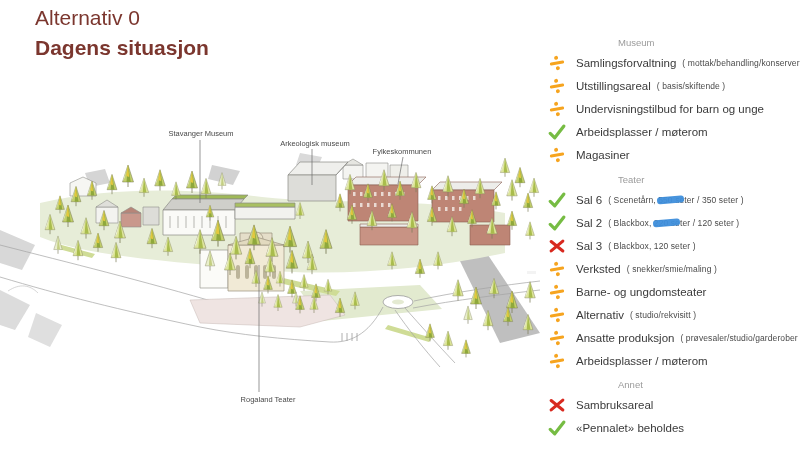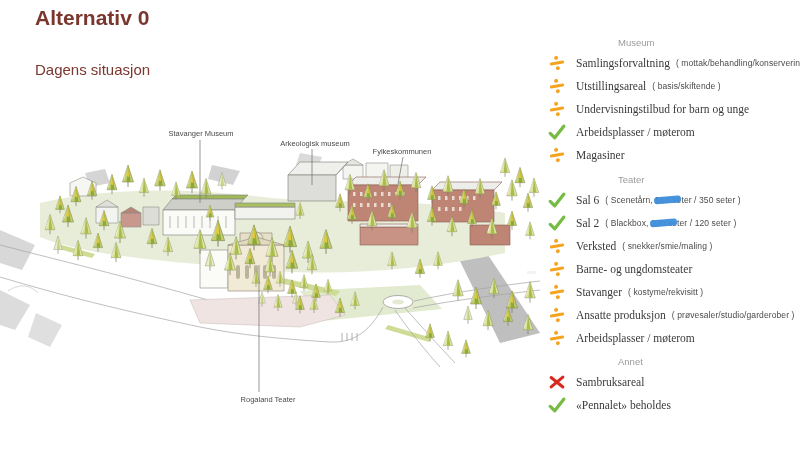--- a/index.html
+++ b/index.html
@@ -1,35 +1,35 @@
 <!DOCTYPE html>
 <html style="--title: #7B362E; --text: #3A3A3A; --muted: #9B9B9B; --yes: #76BC43; --no: #D8291F; --partial: #F6A41F; --scribble: #3E8EDB;"><head>
 <meta charset="utf-8">
 <style>
   html,body{margin:0;padding:0;background:#ffffff;}
   #page{position:relative;width:800px;height:471px;background:#ffffff;overflow:hidden;
         font-family:"Liberation Sans","DejaVu Sans",sans-serif;}
 
   
   #hdr{position:absolute;left:35px;top:6px;}
-  #hdr h1{margin:0;font-size:21px;font-weight:bold;color:var(--title);}
-  #hdr h2{margin:31px 0 0 0;font-size:15px;font-weight:normal;color:var(--title);}
+  #hdr h1{margin:0;font-size:21px;font-weight:normal;color:var(--title);}
+  #hdr h2{margin:6px 0 0 0;font-size:21px;font-weight:bold;color:var(--title);}
 
   
   #illu{position:absolute;left:0;top:95px;width:540px;height:330px;}
   #illu text{font-family:"Liberation Sans",sans-serif;font-size:7.5px;fill:#4a4a4a;}
 
   
   #legend{position:absolute;left:548px;top:38px;width:250px;}
   .section-title{font-size:9.5px;line-height:1;color:var(--muted);margin:8px 0 4px 28px;padding-left:42px;}
   .section:first-child .section-title{margin-top:0;}
   .row{height:23px;display:flex;align-items:center;white-space:nowrap;}
   .ico{width:18px;height:18px;flex:0 0 18px;}
   .ico svg{width:18px;height:18px;display:block;}
-  .lbl{font-size:11.5px;color:var(--text);margin-left:10px;font-family:Liberation Serif, serif;}
+  .lbl{font-size:11.5px;color:var(--text);margin-left:10px;}
   .det{font-size:8.5px;color:#4a4a4a;margin-left:6px;letter-spacing:.1px;}
   .scribble{position:relative;}
   .scribble::after{content:"";position:absolute;left:-1px;right:-12px;top:50%;height:6.5px;
         transform:translateY(-55%) rotate(-5deg);background:var(--scribble);
         border-radius:3px;opacity:.95;}
 </style>
 </head>
 <body>
 
 <div id="page">
@@ -377,20 +377,29 @@
             <svg viewBox="0 0 20 20">
     <path d="M2.5,11.5 L7.5,16.5 L17.5,3.5" fill="none" stroke="var(--yes)" stroke-width="3.6" stroke-linecap="round" stroke-linejoin="round"></path>
   </svg>
           </span>
           <span class="lbl">Sal 2</span>
           <span class="det"><span>( Blackbox,  </span><span class="scribble">220</span><span> seter / 120 seter )</span></span>
         </div>
         <div class="row">
           <span class="ico">
             <svg viewBox="0 0 20 20">
+    <path d="M3.5,5 L16.5,15.5 M16.5,4.5 L3.5,15.5" fill="none" stroke="var(--no)" stroke-width="3.4" stroke-linecap="round"></path>
+  </svg>
+          </span>
+          <span class="lbl">Sal 3</span>
+          <span class="det"><span>( Blackbox,  120 seter )</span></span>
+        </div>
+        <div class="row">
+          <span class="ico">
+            <svg viewBox="0 0 20 20">
     <g transform="rotate(-10 10 10)">
       <rect x="2" y="8.4" width="16" height="3.2" rx="1.6" fill="var(--partial)"></rect>
       <circle cx="10" cy="4.2" r="2.2" fill="var(--partial)"></circle>
       <circle cx="10" cy="15.8" r="2.2" fill="var(--partial)"></circle>
     </g>
   </svg>
           </span>
           <span class="lbl">Verksted</span>
           <span class="det"><span>( snekker/smie/maling )</span></span>
         </div>
@@ -409,22 +418,22 @@
         <div class="row">
           <span class="ico">
             <svg viewBox="0 0 20 20">
     <g transform="rotate(-10 10 10)">
       <rect x="2" y="8.4" width="16" height="3.2" rx="1.6" fill="var(--partial)"></rect>
       <circle cx="10" cy="4.2" r="2.2" fill="var(--partial)"></circle>
       <circle cx="10" cy="15.8" r="2.2" fill="var(--partial)"></circle>
     </g>
   </svg>
           </span>
-          <span class="lbl">Stavanger</span>
-          <span class="det"><span>( kostyme/rekvisitt )</span></span>
+          <span class="lbl">Alternativ</span>
+          <span class="det"><span>( studio/rekvisitt )</span></span>
         </div>
         <div class="row">
           <span class="ico">
             <svg viewBox="0 0 20 20">
     <g transform="rotate(-10 10 10)">
       <rect x="2" y="8.4" width="16" height="3.2" rx="1.6" fill="var(--partial)"></rect>
       <circle cx="10" cy="4.2" r="2.2" fill="var(--partial)"></circle>
       <circle cx="10" cy="15.8" r="2.2" fill="var(--partial)"></circle>
     </g>
   </svg>

